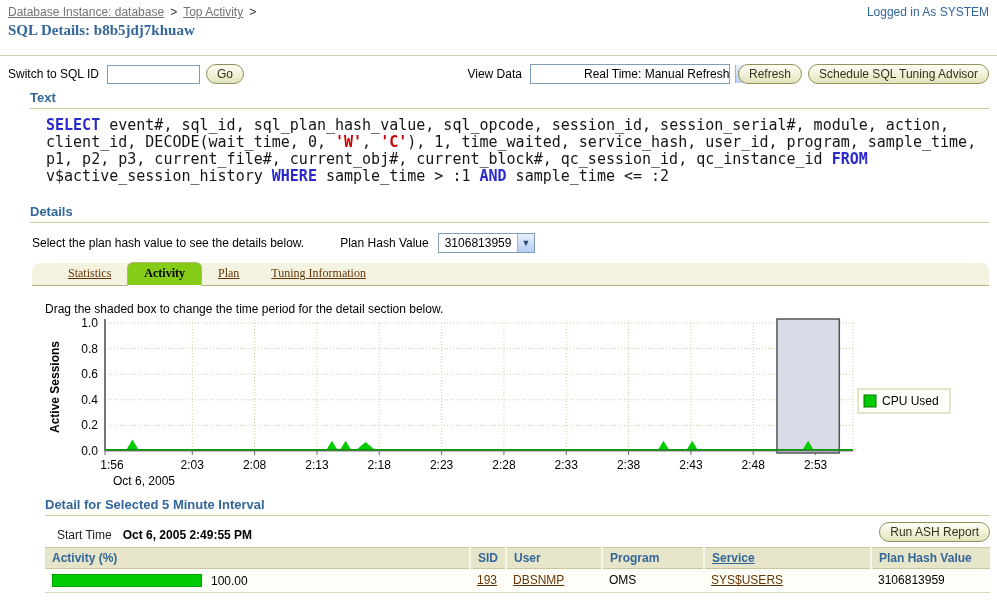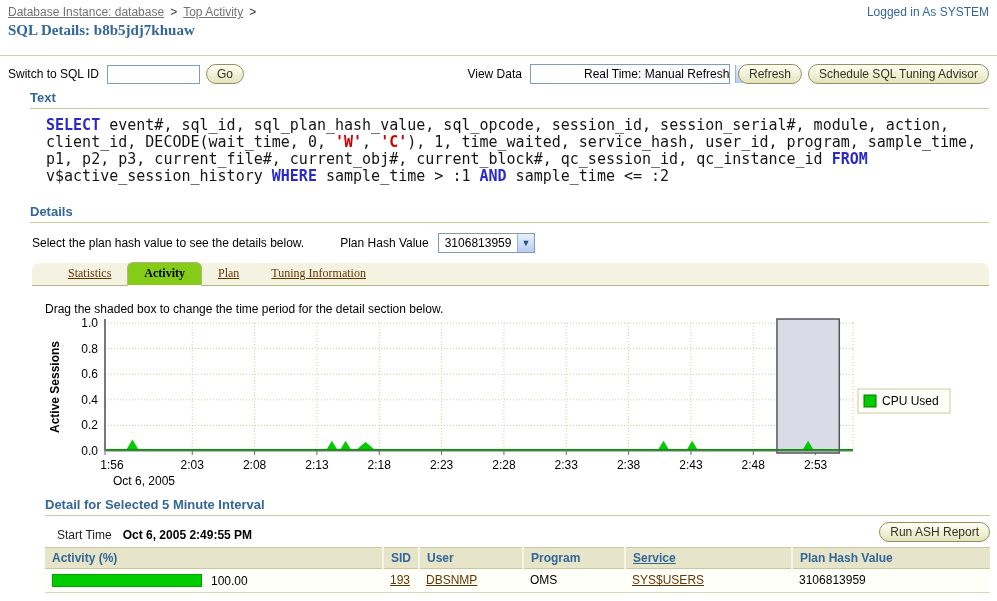--- a/index.html
+++ b/index.html
@@ -68,21 +68,21 @@
   .start-value { font-weight:bold; }
   .run-ash-wrap { margin-left:auto; }
   table.ash { width:100%; border-collapse:collapse; margin-top:3px; }
   table.ash th {
     background:#e7e5c9; color:#336699; font-size:12px; font-weight:bold;
     text-align:left; padding:3px 7px; border-top:1px solid #c9c79f;
     border-bottom:1px solid #c9c79f; border-right:2px solid #f6f5e6;
   }
   table.ash th:last-child { border-right:none; }
   table.ash td { padding:4px 7px; border-bottom:1px solid #d9d7b5; font-size:12px; background:#fffffa; }
-  .col-activity { width:338px; } .col-sid { width:36px; } .col-user { width:104px; }
+  .col-activity { width:425px; } .col-sid { width:36px; } .col-user { width:96px; }
   .col-program { width:102px; } .col-service { width:167px;text-decoration:underline; }
   .bar { display:inline-block; vertical-align:middle; height:13px; background:#00cc00; border:1px solid #00a300; }
   .bar-label { margin-left:9px; vertical-align:middle; }
   a.cell-link { color:#663300; }
 </style>
 </head>
 <body>
 
 <div class="topbar">
   <div class="breadcrumb"><a href="#" class="bc-link">Database Instance: database</a><span class="bc-sep">&gt;</span><a href="#" class="bc-link">Top Activity</a><span class="bc-sep">&gt;</span></div>

